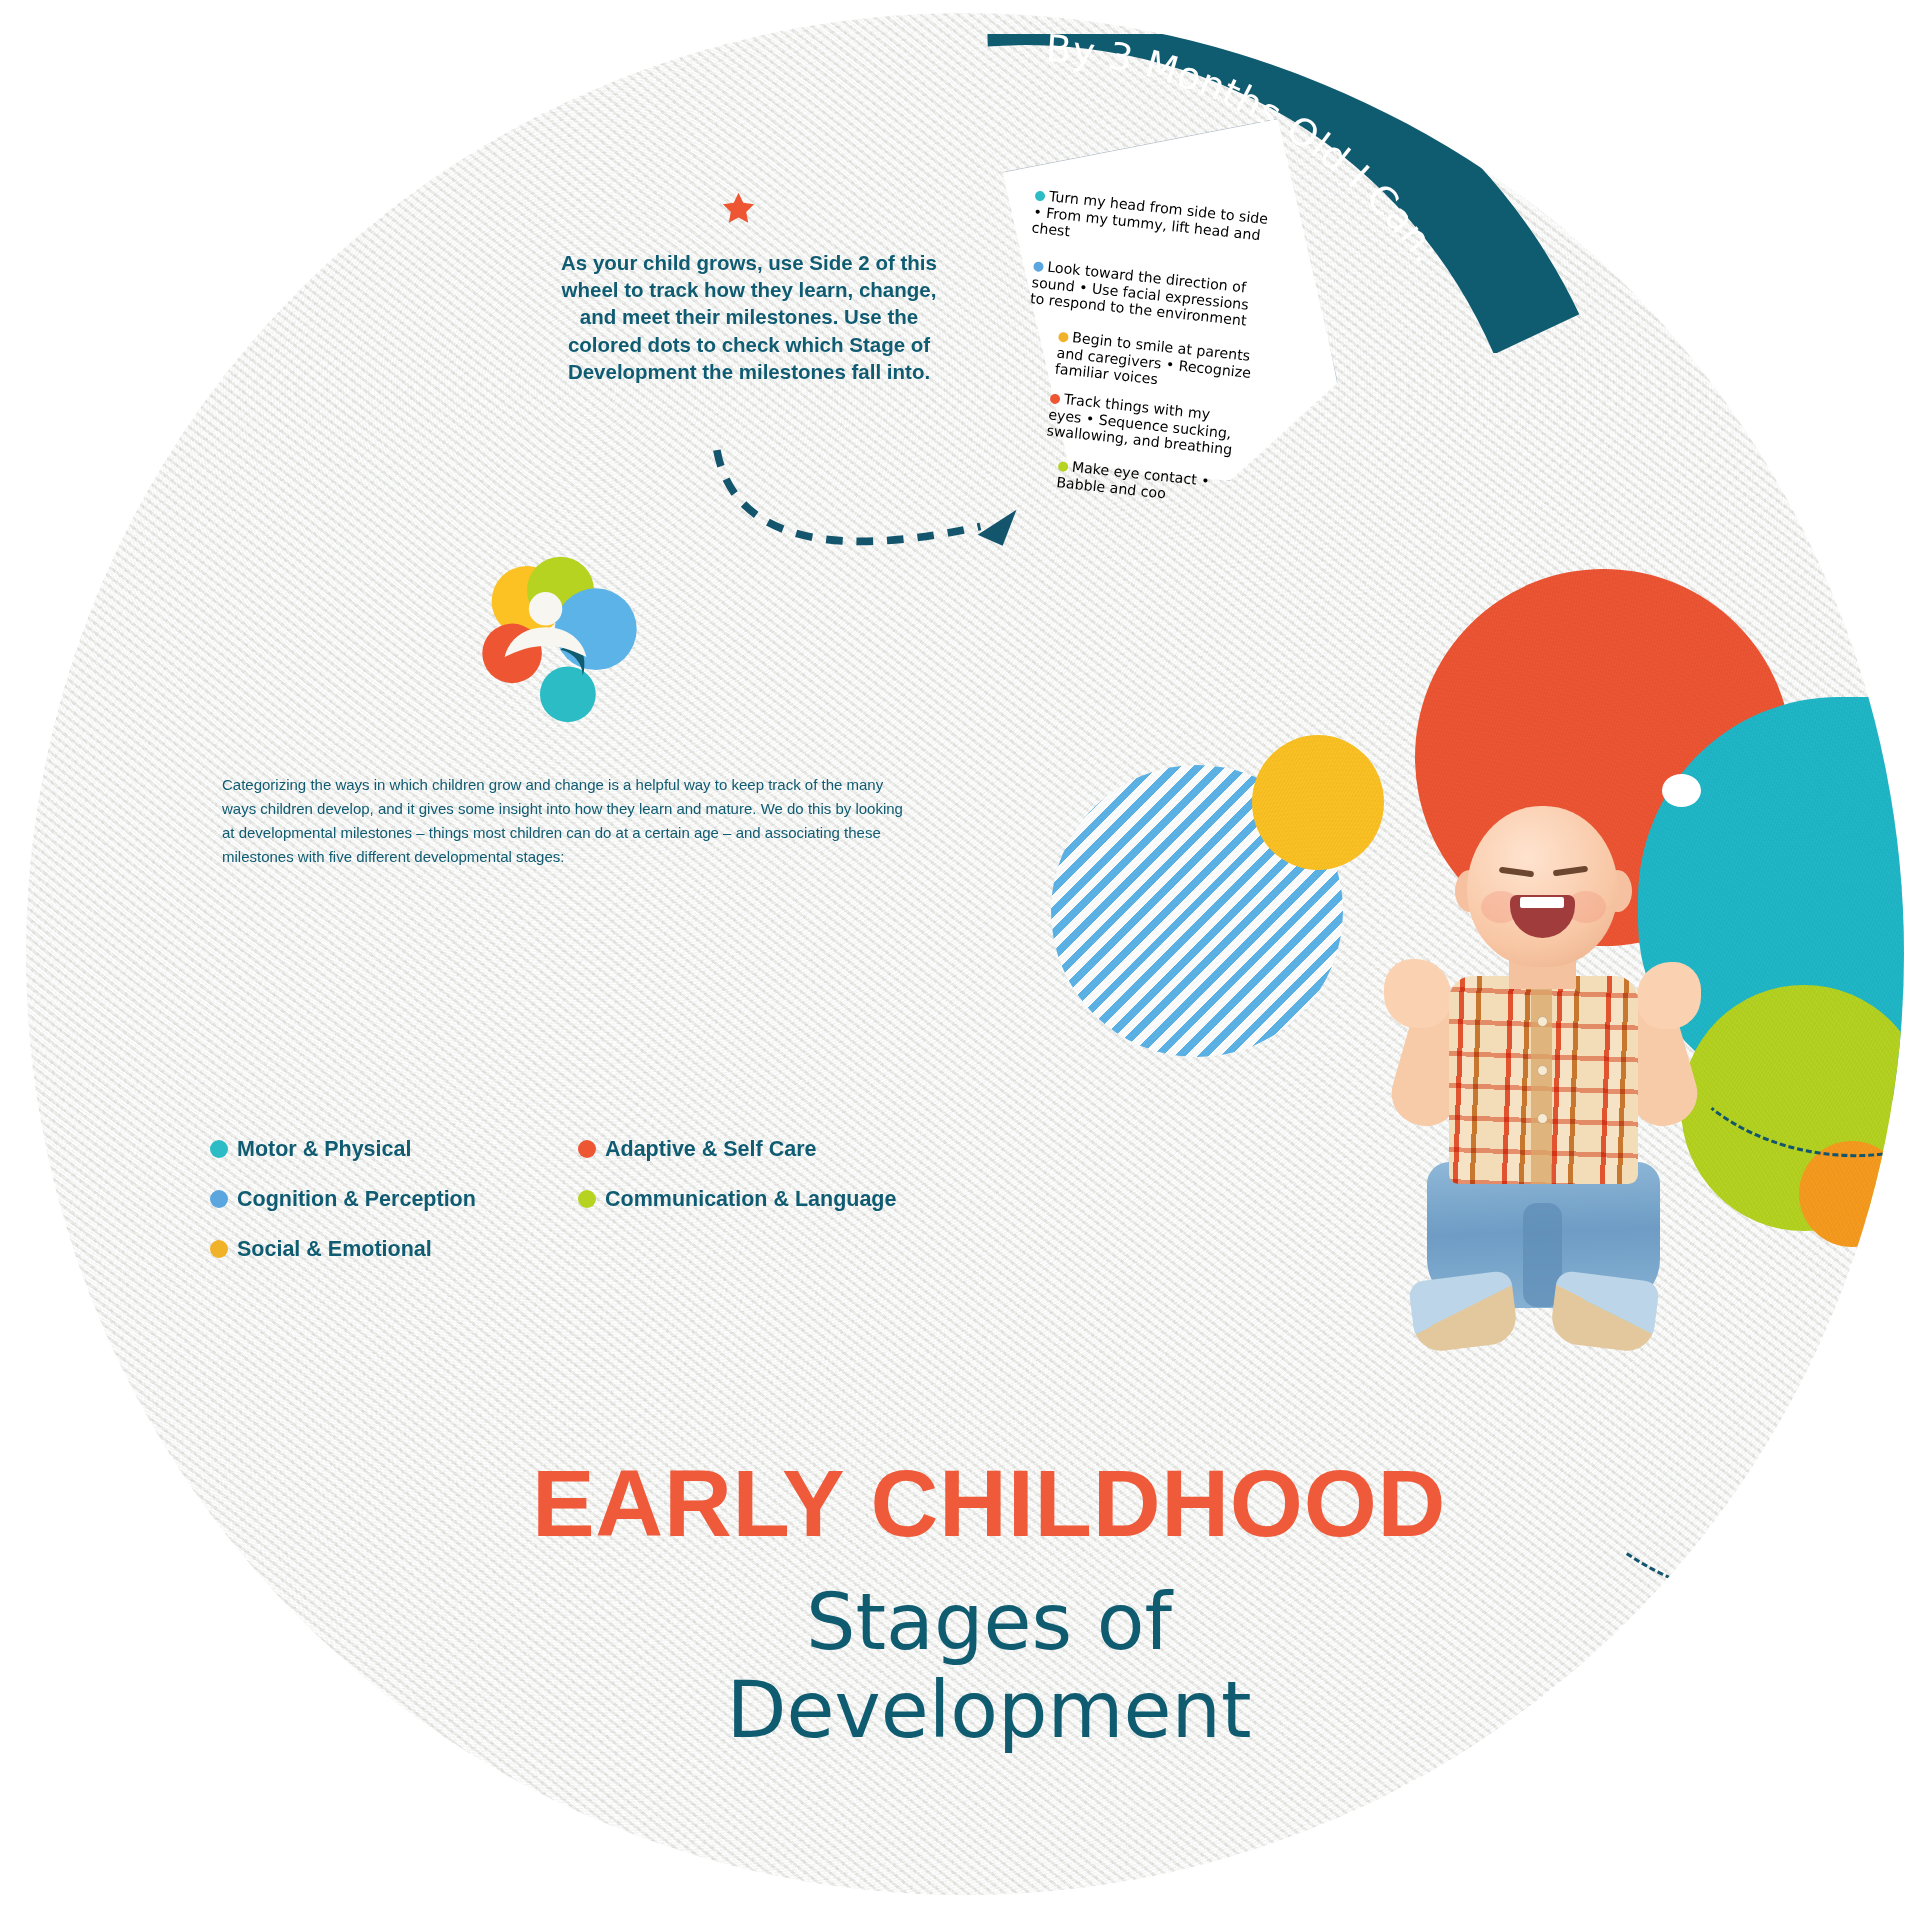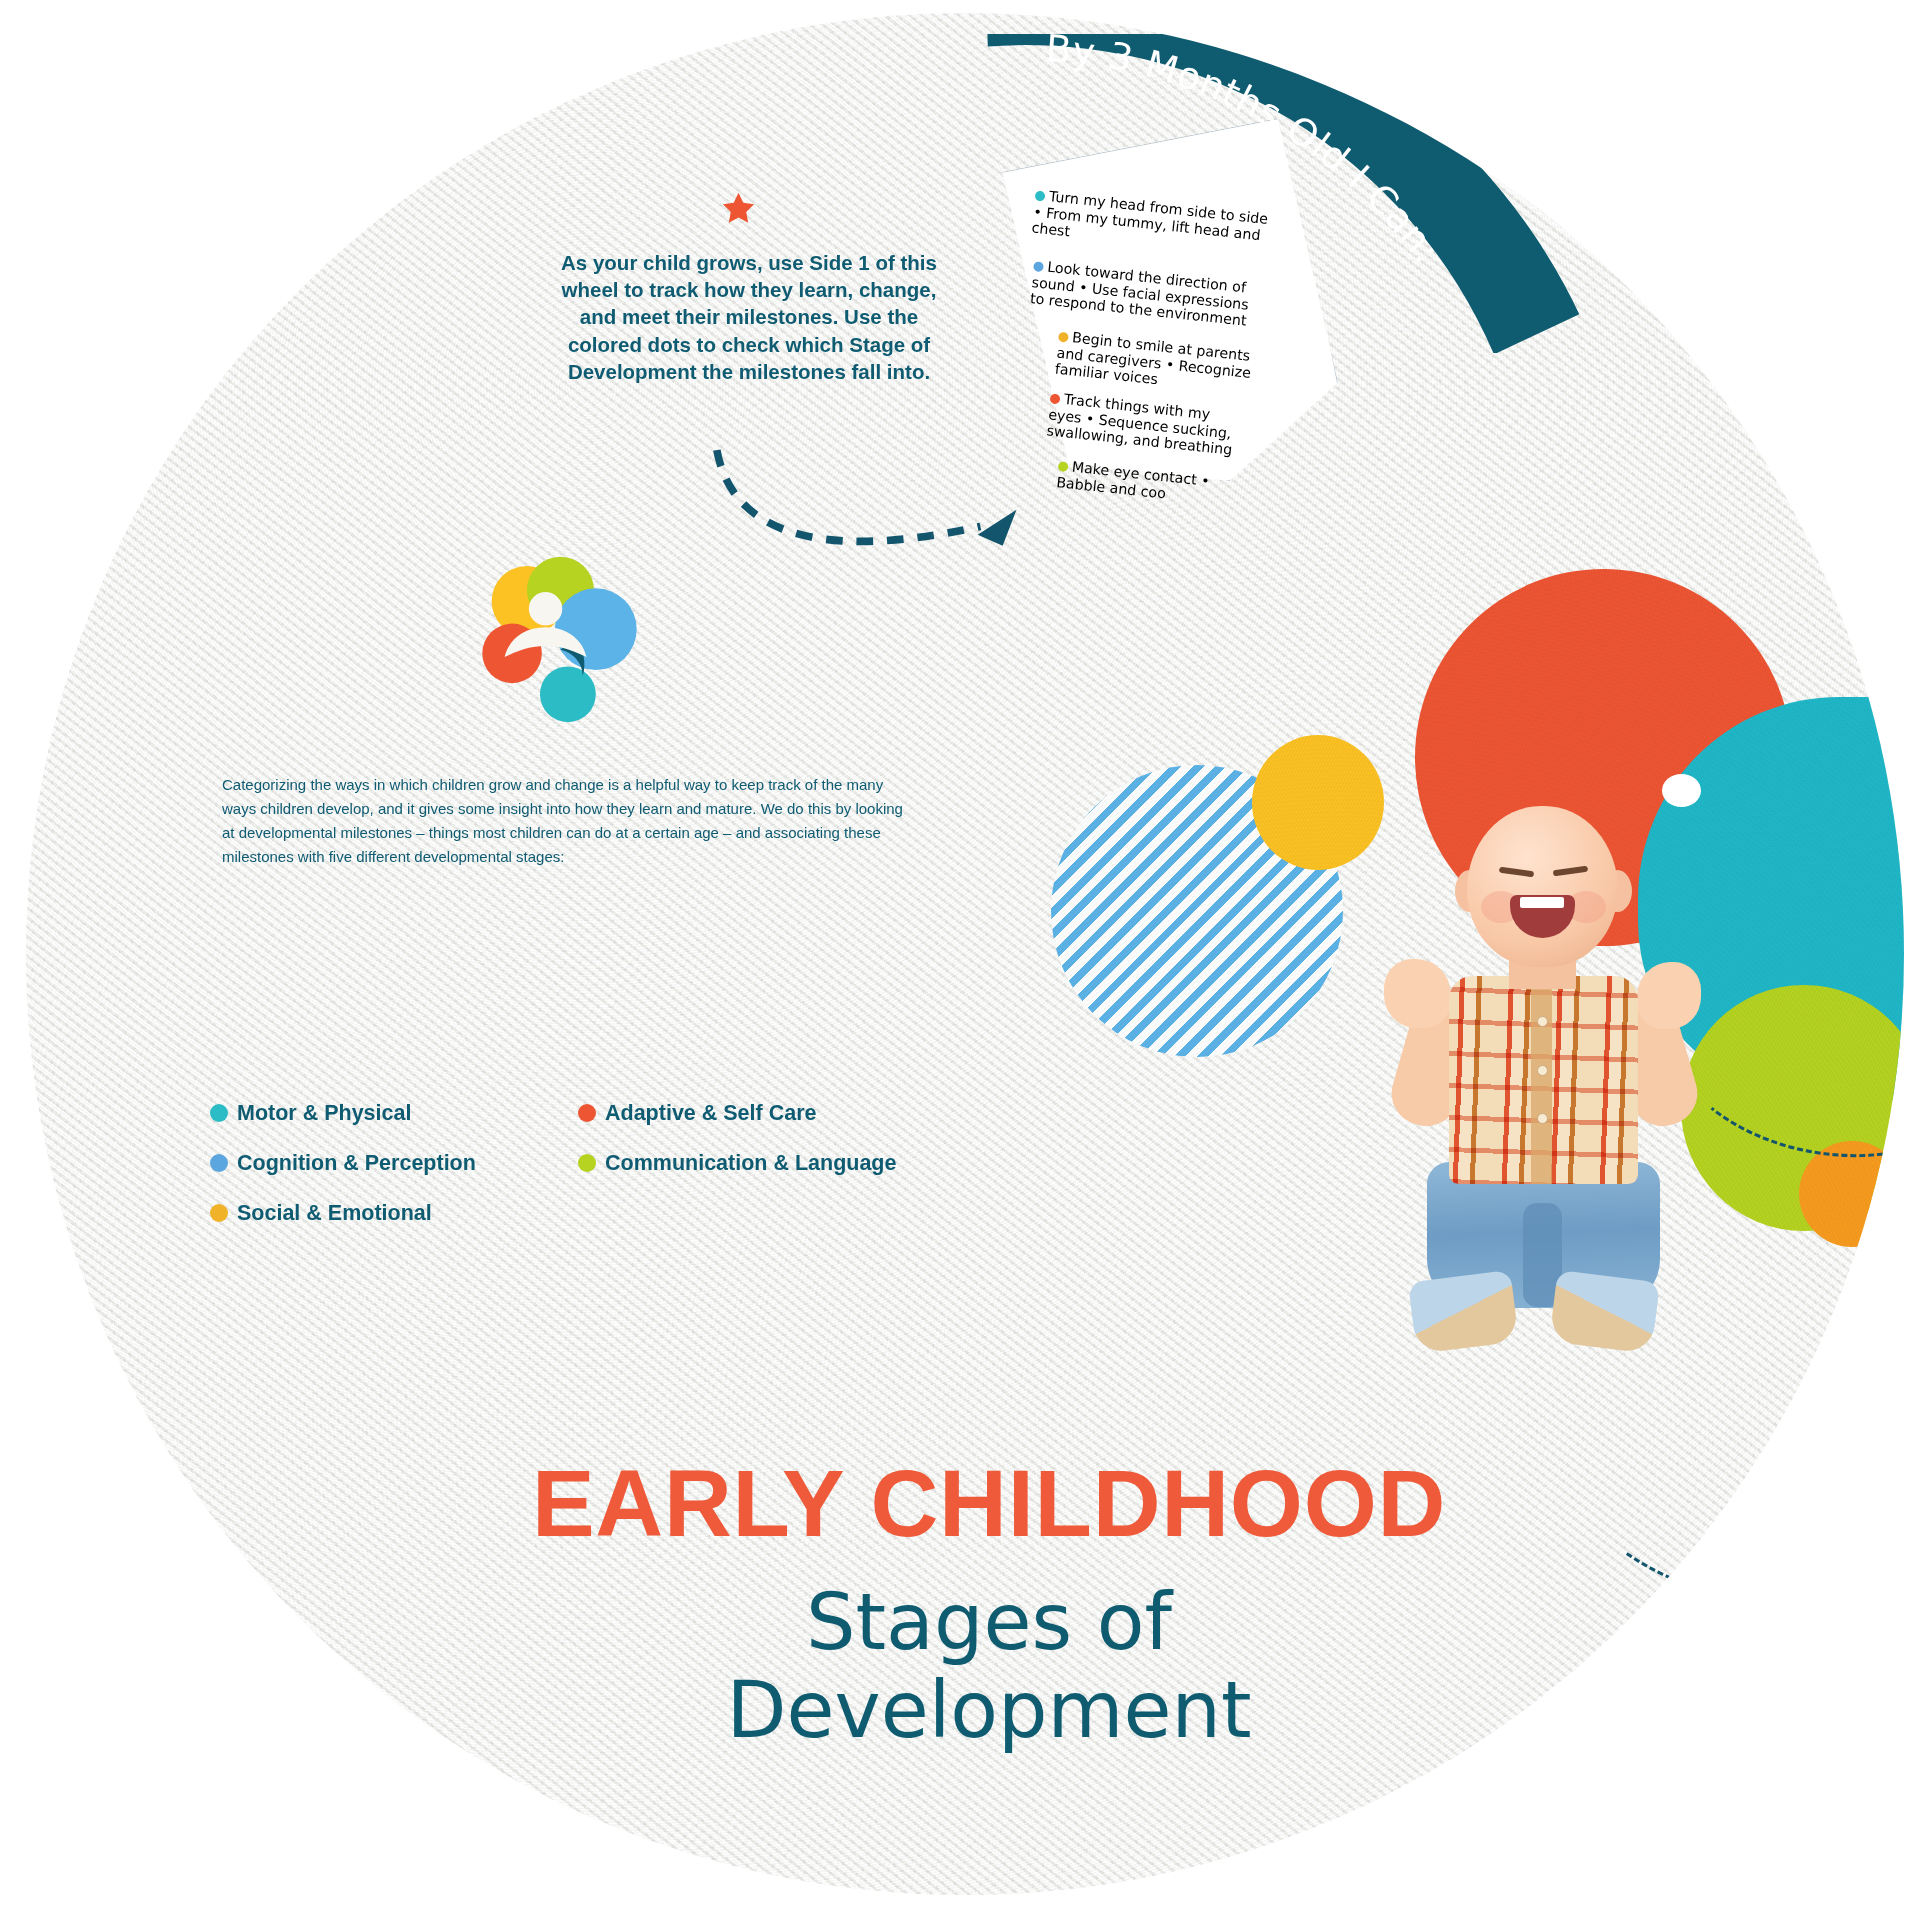--- a/index.html
+++ b/index.html
@@ -107,21 +107,21 @@
 
   
   #logo{position:absolute;left:434px;top:531px;width:186px;height:189px;z-index:10;}
 
   
   #copy{position:absolute;left:184px;top:748px;width:715px;z-index:10;color:#0e5b72;}
   #copy h2{margin:0 0 28px 0;font-size:28px;line-height:1.32;font-weight:bold;}
   #copy p{margin:12px;font-size:15px;line-height:1.62;}
 
   
-  #legend{position:absolute;left:184px;top:1088px;width:736px;z-index:10;
+  #legend{position:absolute;left:184px;top:1124px;width:736px;z-index:10;
           display:grid;grid-template-columns:368px 368px;row-gap:25px;}
   .leg{display:flex;align-items:center;gap:9px;color:#0e5b72;font-weight:bold;font-size:21.5px;}
   .leg .swatch{width:18px;height:18px;border-radius:50%;flex:0 0 auto;}
 
   
   #title1{position:absolute;left:0;top:1444px;width:1926px;text-align:center;z-index:10;
     color:#ef5a3a;font-weight:bold;font-size:94px;letter-spacing:0.7px;line-height:1;}
   #title2{position:absolute;left:0;top:1565px;width:1926px;text-align:center;z-index:10;
     color:#0f5c71;font-size:78px;line-height:1.14;
     font-family:"DejaVu Sans",sans-serif;}
@@ -166,21 +166,21 @@
     <div class="bb-eye-l"></div>
       <div class="bb-eye-r"></div>
     <div class="bb-mouth"></div>
       <div class="bb-teeth"></div>
   </div>
 
   <svg id="star" viewBox="0 0 24 24">
     <path d="M12 1.8l3.1 6.4 7 1-5.1 5 1.3 7-6.3-3.4L5.7 21.2l1.3-7-5.1-5 7-1z" fill="#ee5533"></path>
   </svg>
 
-  <div id="instruction">As your child grows, use Side 1 of this wheel to track how they learn, change, and meet their milestones. Use the colored dots to check which Stage of Development the milestones fall into.</div>
+  <div id="instruction">As your child grows, use Side 2 of this wheel to track how they learn, change, and meet their milestones. Use the colored dots to check which Stage of Development the milestones fall into.</div>
 
   <svg id="arrow" viewBox="0 0 470 210">
     <path d="M20 10 C 40 120, 150 175, 400 120" fill="none" stroke="#13556c" stroke-width="11" stroke-dasharray="24 20" stroke-linecap="butt"></path>
     <path d="M396 132 L 452 96 L 432 148 Z" fill="#13556c"></path>
   </svg>
 
   <svg id="logo" viewBox="0 0 100 100">
     <circle cx="36" cy="30" r="19" fill="#fcc223"></circle>
     <circle cx="54" cy="24" r="18" fill="#b5d320"></circle>
     <circle cx="73" cy="45" r="22" fill="#5cb3e8"></circle>

